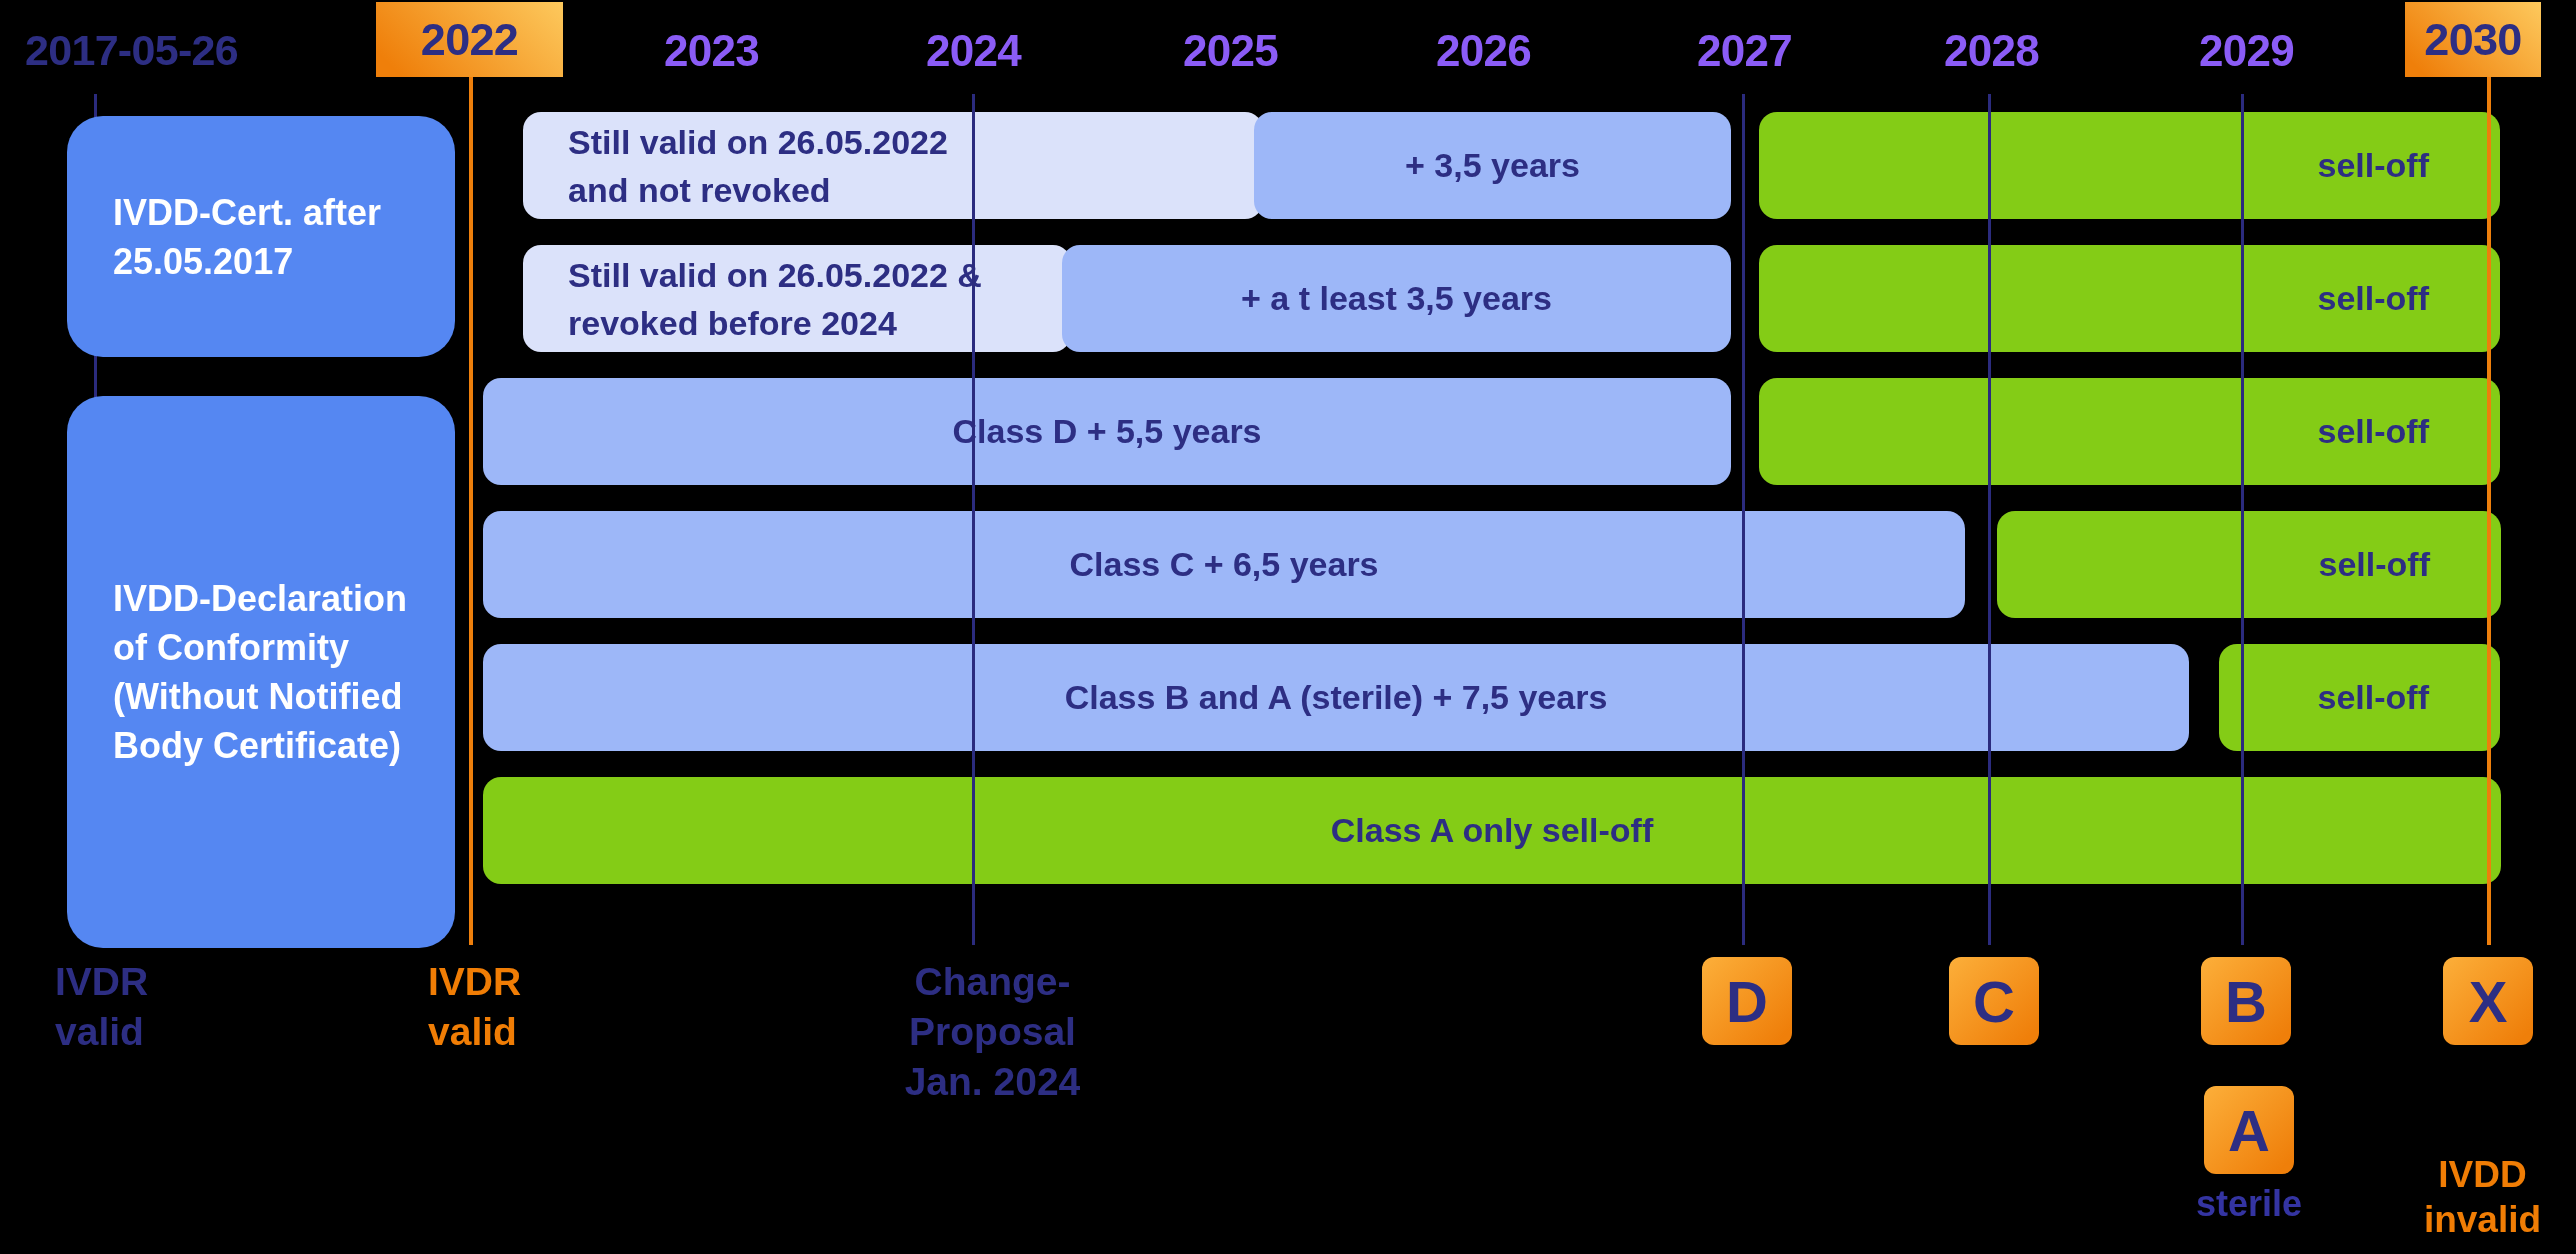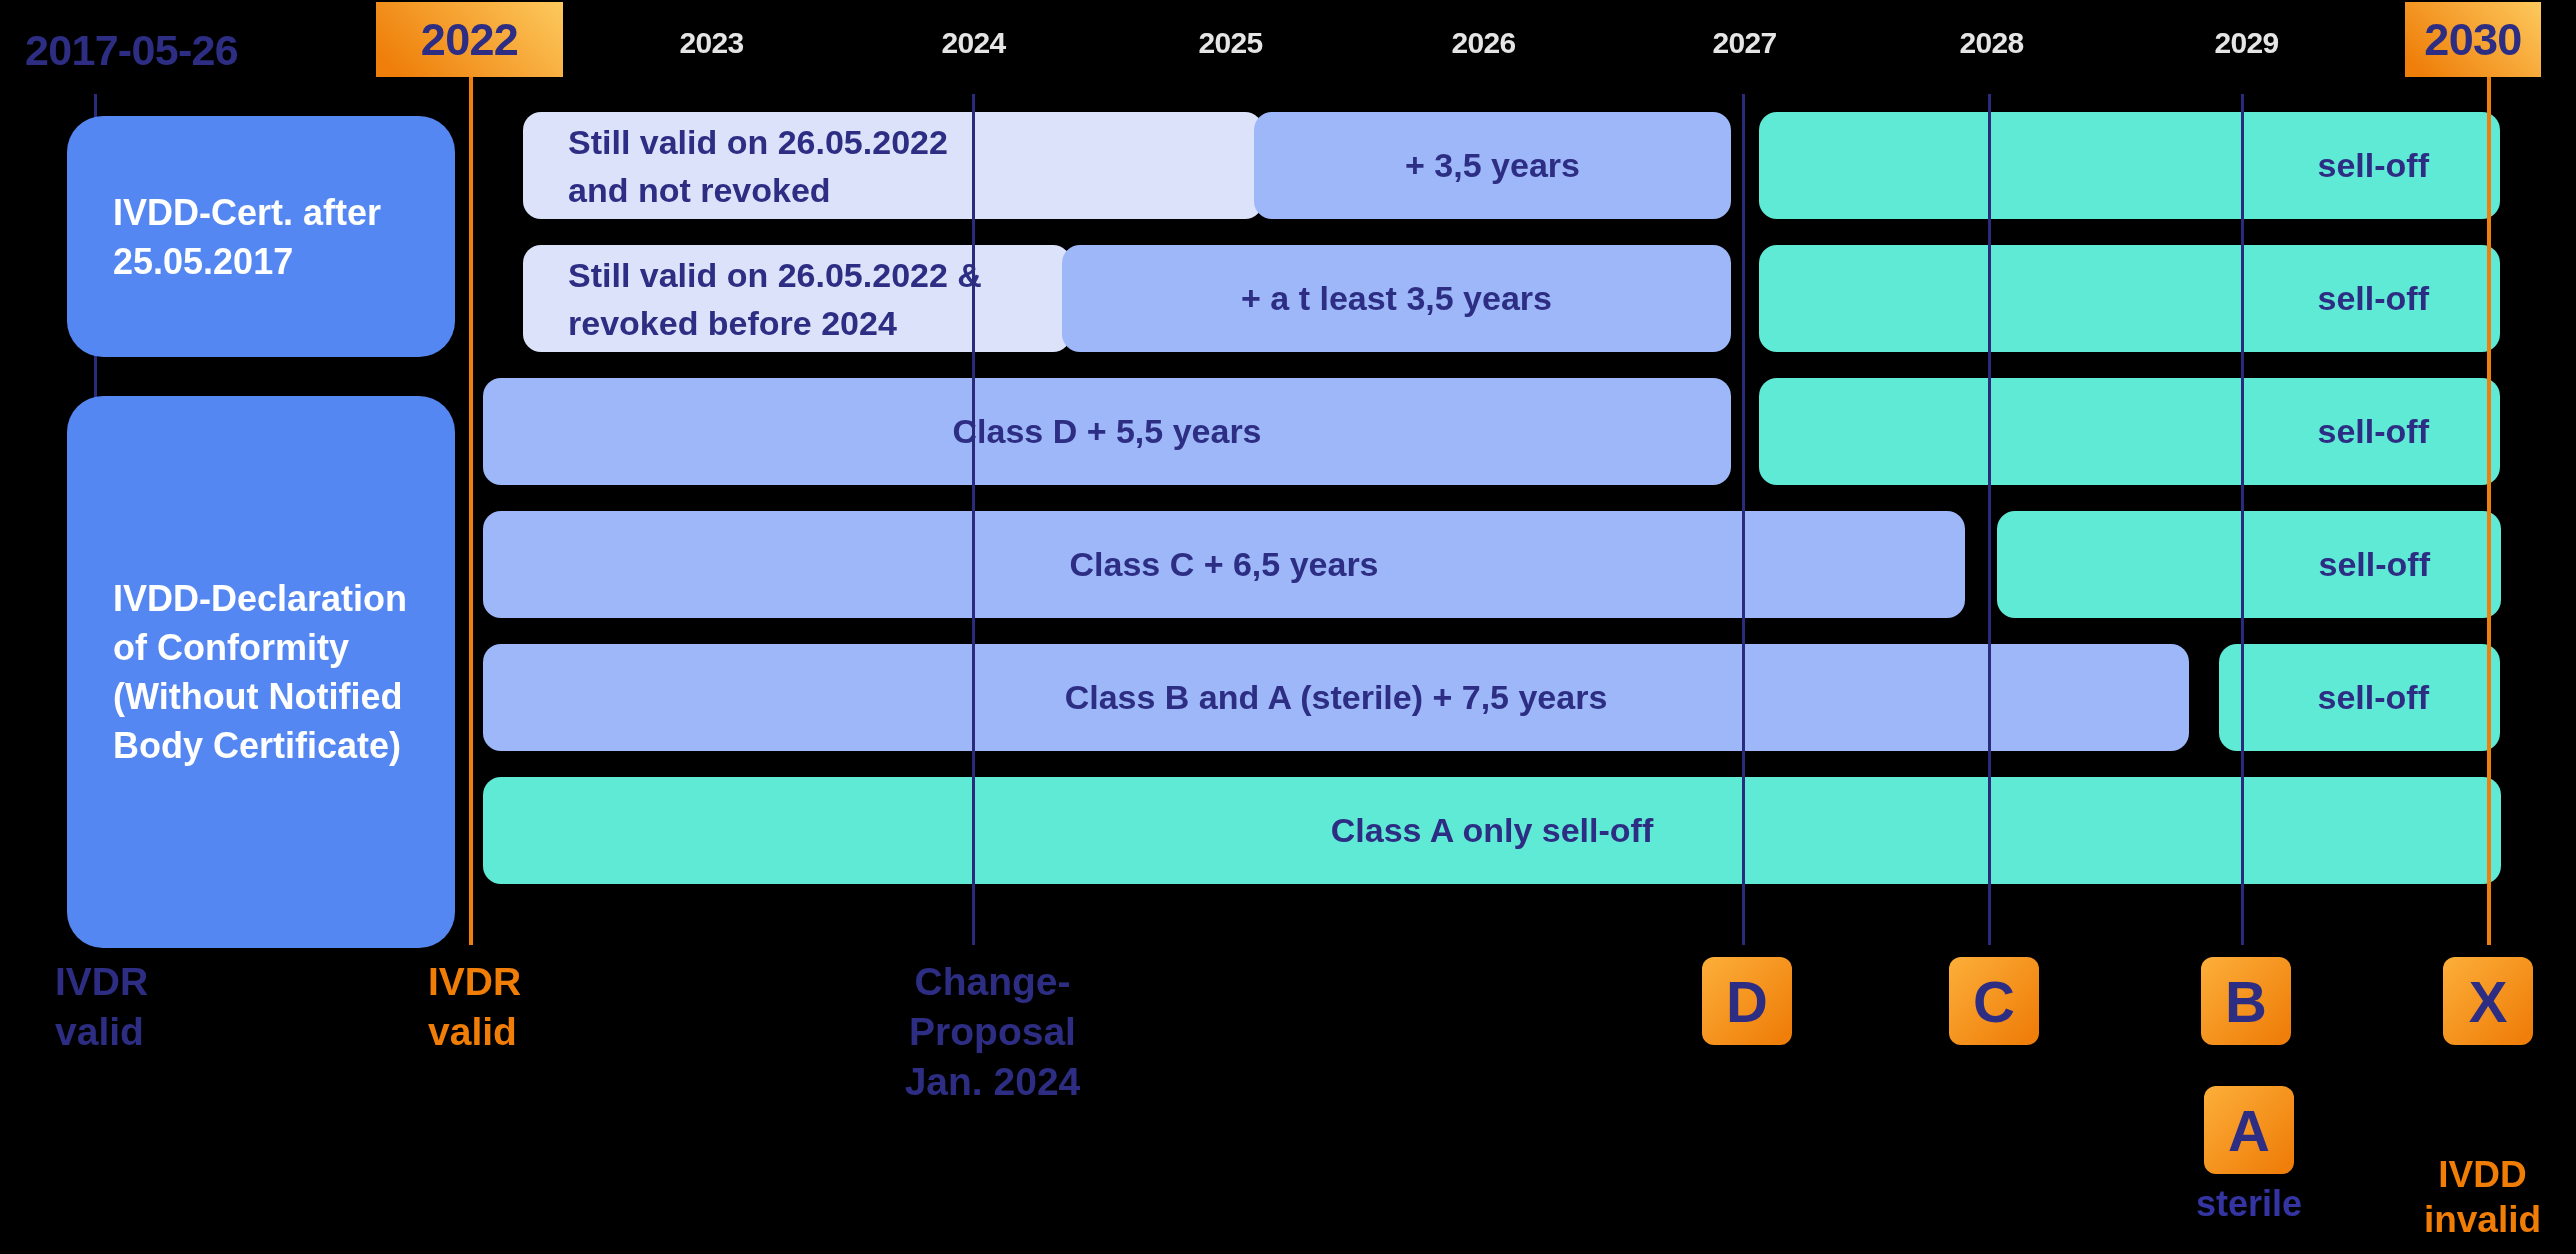--- a/index.html
+++ b/index.html
@@ -7,40 +7,40 @@
     position:relative; width:2576px; height:1255px;
     background:#000000; overflow:hidden;
     font-family:"Liberation Sans", sans-serif;
     font-weight:bold;
   }
   
   .vline { position:absolute; top:94px; height:851px; width:3px; background:#2b2b7e; z-index:2; }
   .vline.orange { background:#ee7f0c; top:77px; height:868px; width:3.7px; }
   
   .ylabel { position:absolute; top:25.5px; width:165px; text-align:center;
-            font-size:30px; color:#e5e5e5; z-index:2; letter-spacing:-0.7px; }
+            font-size:44px; color:#8b5cf6; z-index:2; letter-spacing:-0.7px; }
   .date-label { position:absolute; left:25px; top:25.5px; font-size:43px;
             color:#2d2e83; z-index:2; letter-spacing:-0.7px; }
   .ybox { position:absolute; top:2.2px; height:75px;
           background:linear-gradient(225deg,#fdc95d 0%,#ef7f0a 90%);
           display:flex; align-items:center; justify-content:center;
           font-size:45px; color:#2d2e83; z-index:2; letter-spacing:-0.7px; }
   
   .leftbox { position:absolute; left:67px; width:388px; background:#5587f2;
              border-radius:36px; color:#ffffff; font-size:36px; line-height:49px;
              display:flex; align-items:center; z-index:3;
              white-space:pre-line; padding:0 12px 0 46px; box-sizing:border-box; }
   
   .seg { position:absolute; height:107px; border-radius:18px; display:flex;
          align-items:center; z-index:1; color:#2d2e83; font-size:34px;
          box-sizing:border-box; }
   .seg.lavender { background:#dbe2fa; white-space:pre-line;
                   padding-left:45px; line-height:48px;margin-left:40px; }
   .seg.blue { background:#9db7f8; justify-content:center; text-align:left; }
-  .seg.cream { background:#5eead4; }
+  .seg.cream { background:#84cc16; }
   .seg.cream.selloff { justify-content:flex-end; padding-right:71px; }
   .seg.cream.centered { justify-content:center; text-align:center; }
   
   .ftext { position:absolute; font-size:39px; line-height:50px;
            white-space:pre-line; color:#2d2e83; z-index:2; }
   .ftext.orange { color:#f07d05; }
   .ftext.centered { text-align:center; }
   .marker { position:absolute; width:90px; height:88px; border-radius:12px;
             background:linear-gradient(135deg,#fcaf3a 0%,#ef7f0a 90%);
             color:#2d2e83; font-size:58px; display:flex; align-items:center;

